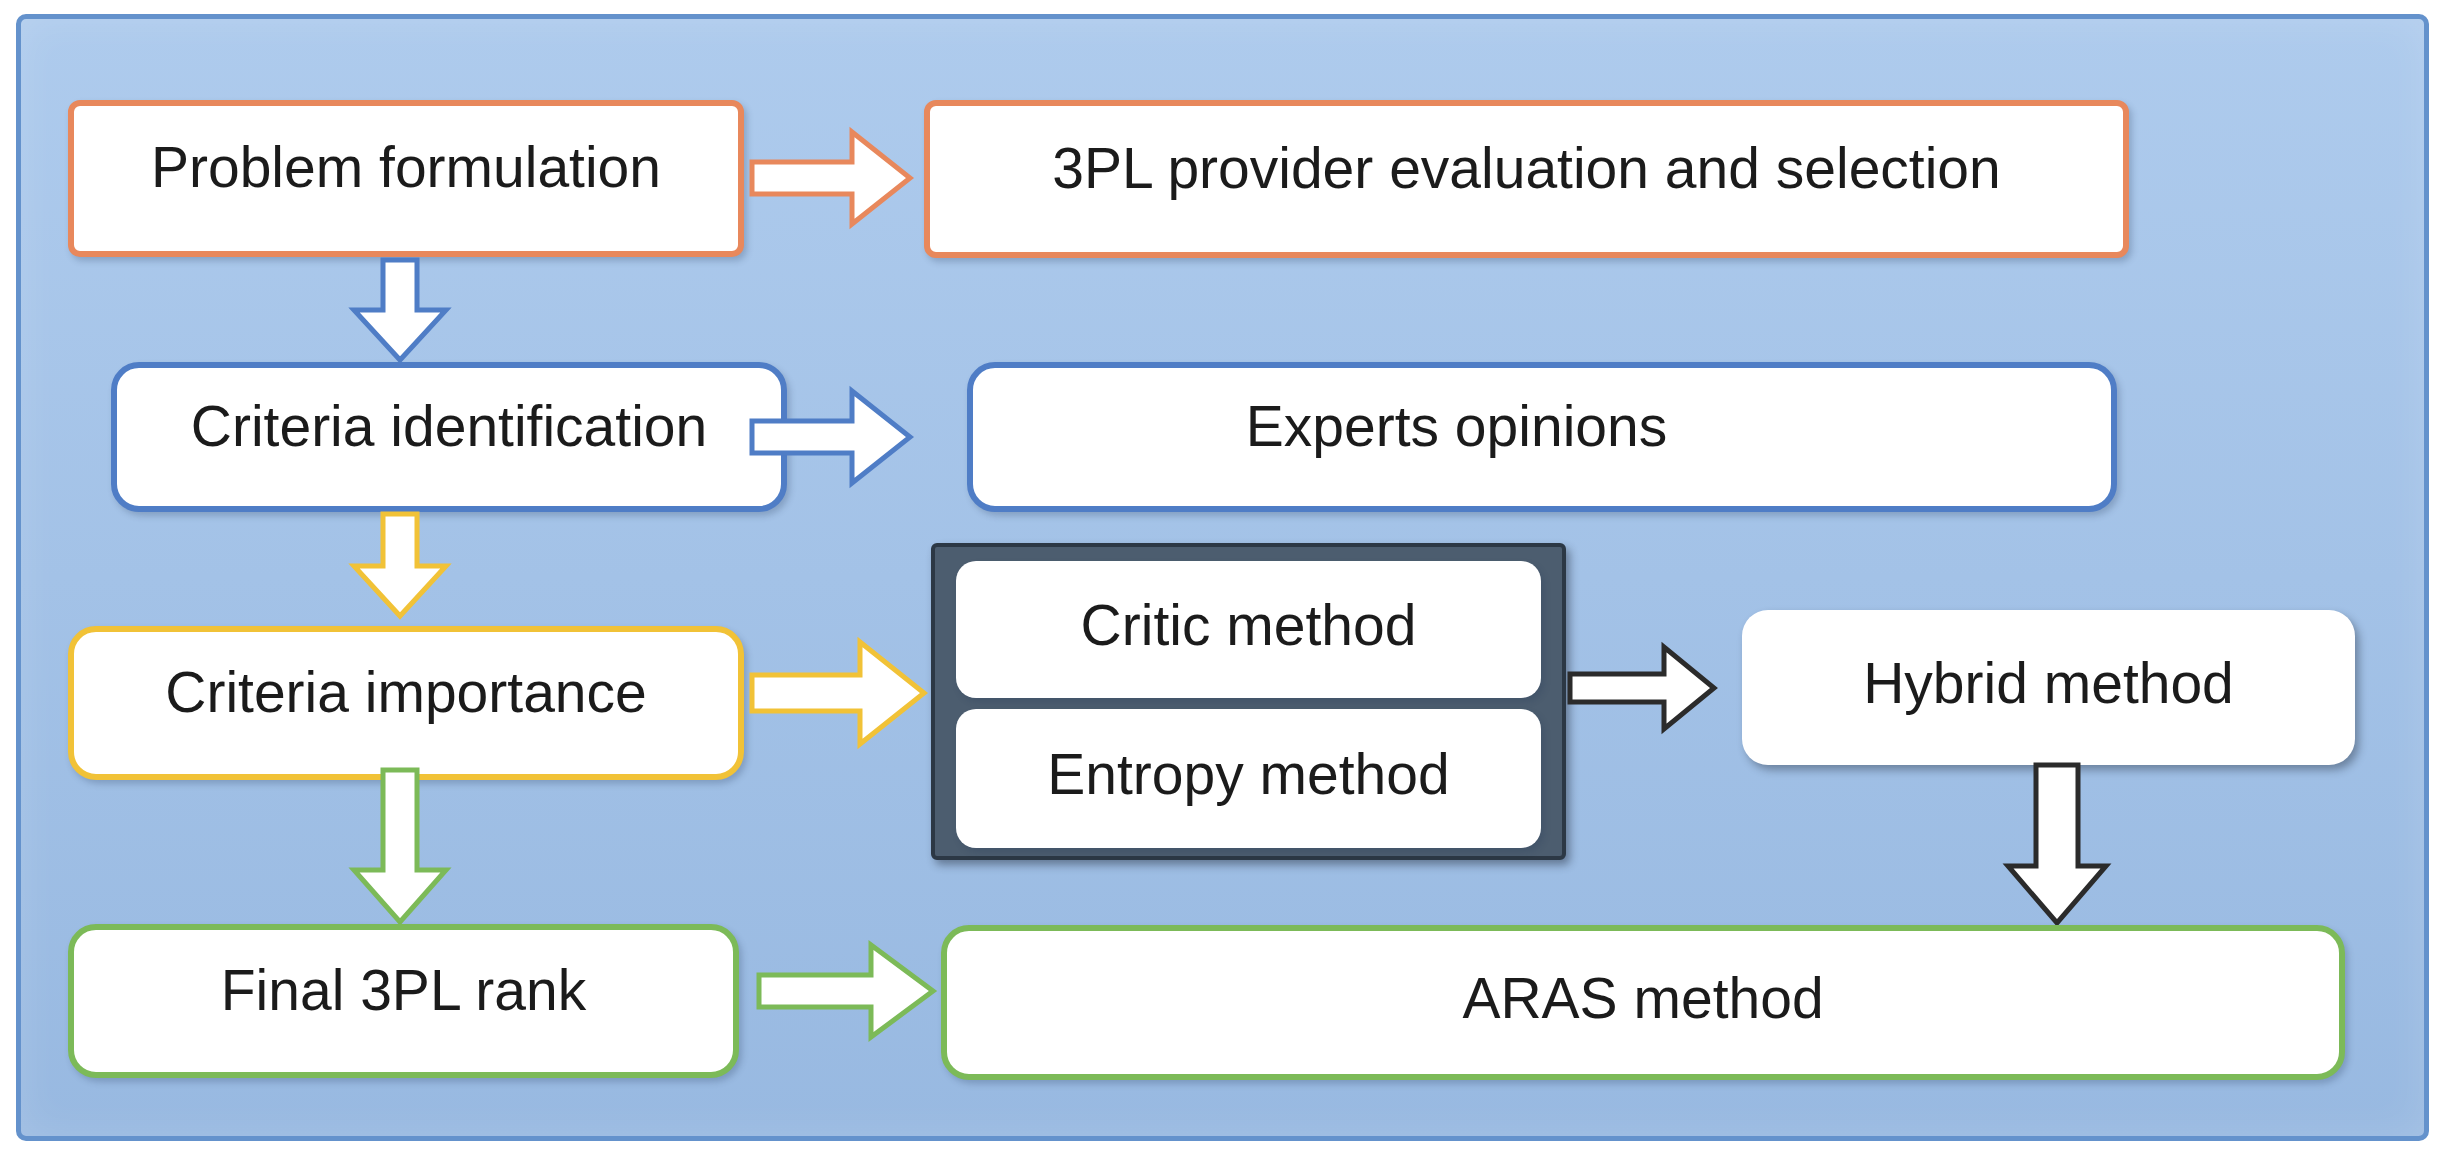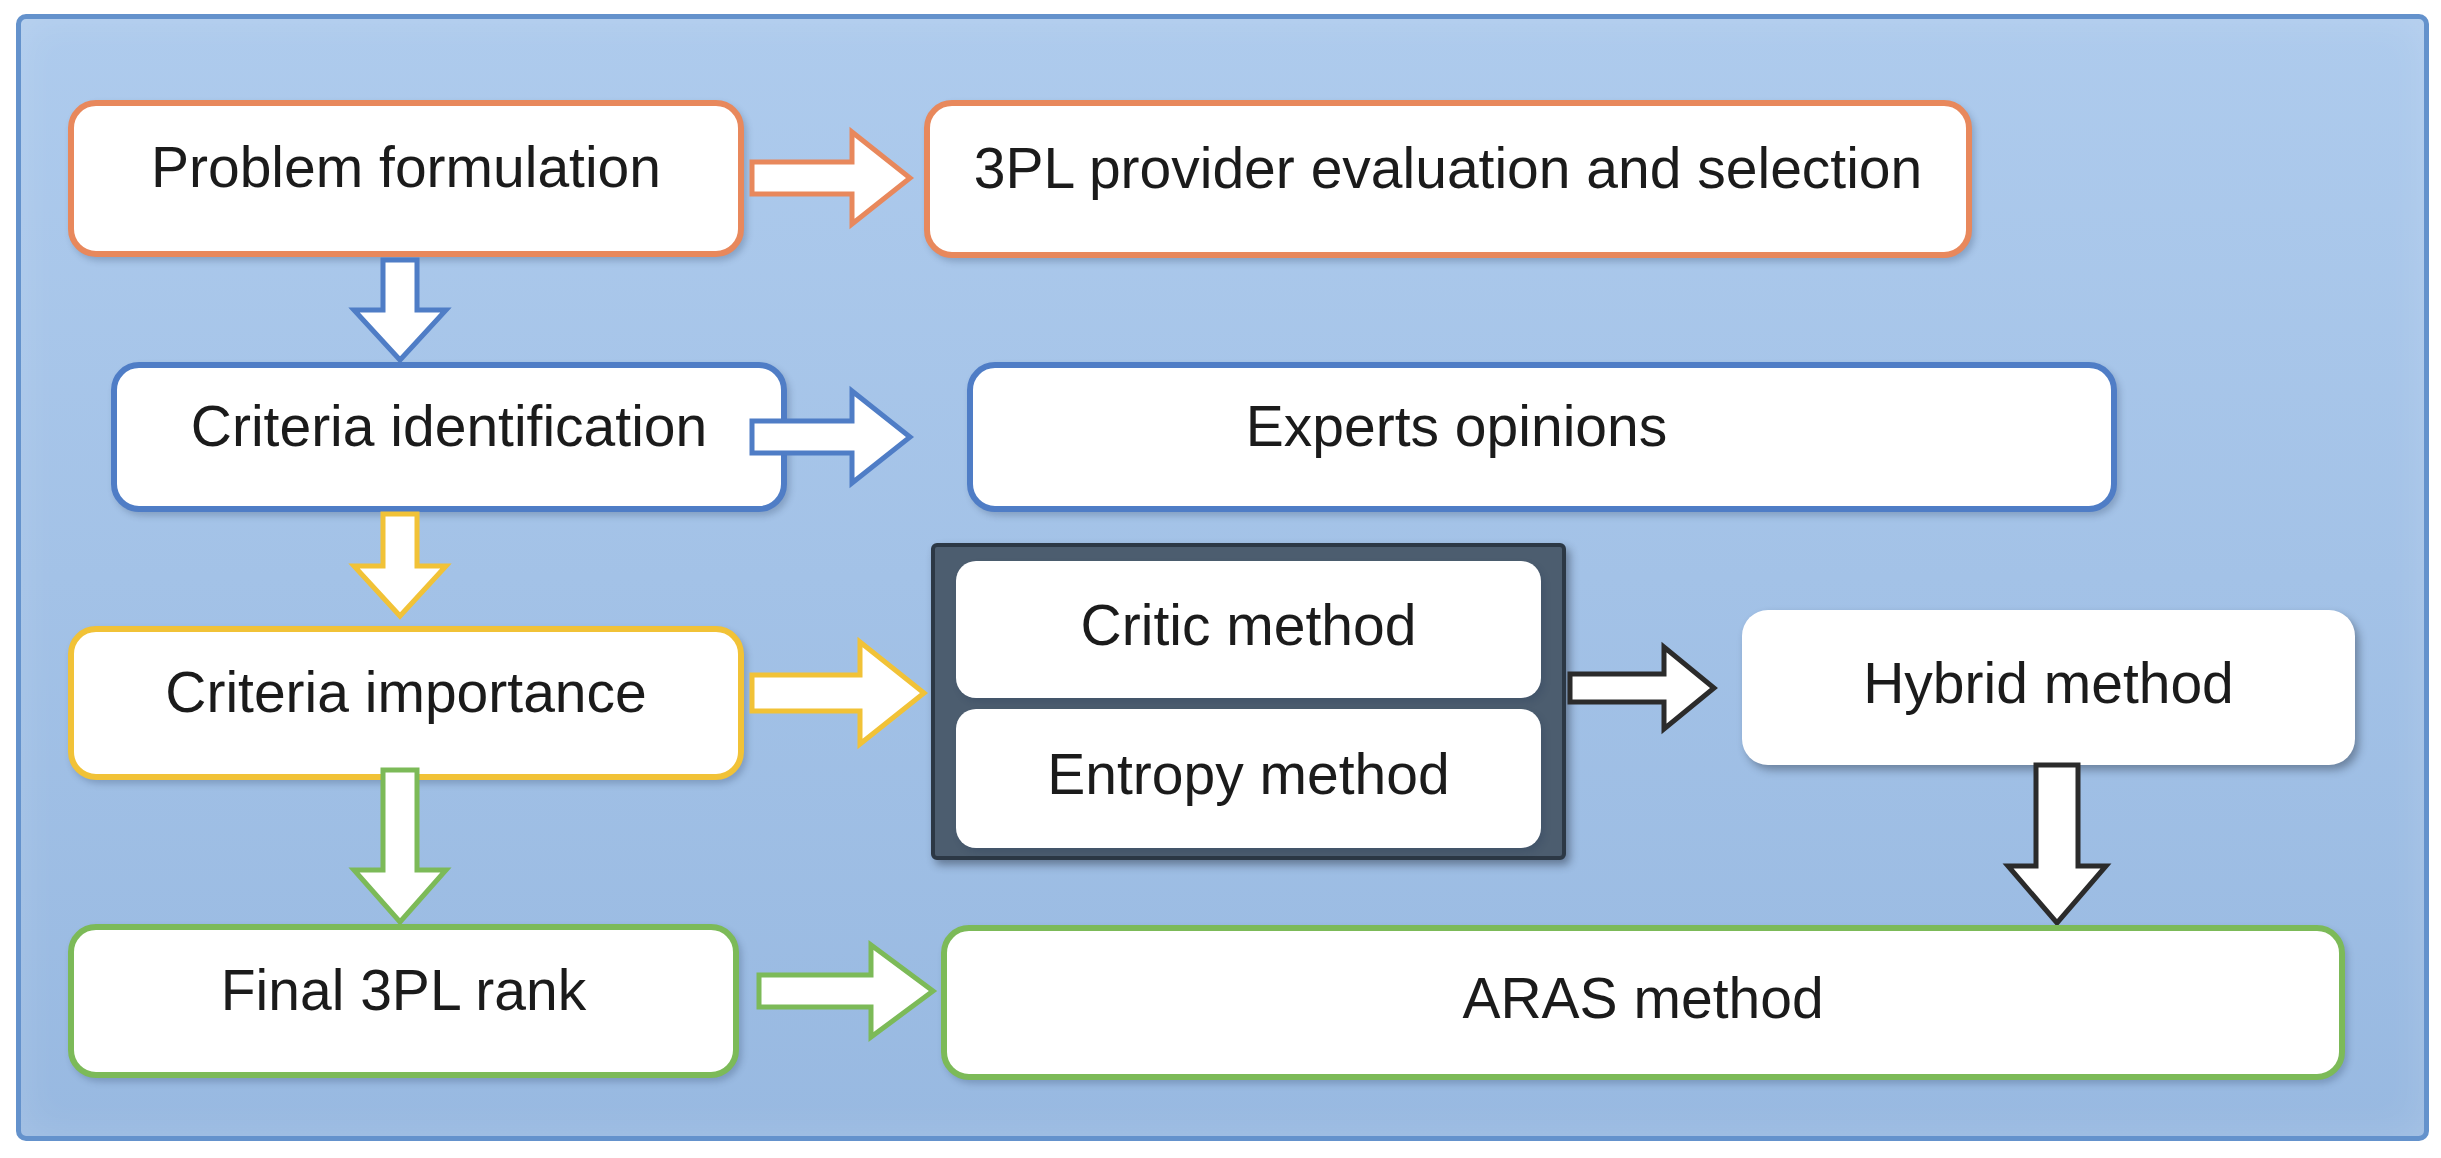--- a/index.html
+++ b/index.html
@@ -20,30 +20,30 @@
   }
   .node{
     position:absolute;box-sizing:border-box;
     background:#fff;
     display:flex;align-items:center;justify-content:center;
     font-size:57px;color:var(--text);
     text-align:center;line-height:1.1;
     box-shadow:3px 4px 6px rgba(40,60,90,.25);
   }
   .round{border-radius:28px;border-width:6px;border-style:solid;}
-  .b-orange{border-color:var(--orange);}
+  .b-orange{border-color:var(--orange);border-radius:12px;}
   .b-blue{border-color:var(--blue);margin-left:43px;}
   .b-yellow{border-color:var(--yellow);margin-top:12px;}
   .b-green{border-color:var(--green);text-align:center;}
   .b-dark{border-color:var(--dark);}
   .label{padding-bottom:22px;pointer-events:none;}
   .label-mid{padding-bottom:8px;pointer-events:none;}
 
   .n-problem {left:68px;  top:100px; width:676px;  height:157px;}
-  .n-evaluation{left:924px;top:100px; width:1048px; height:158px;}
+  .n-evaluation{left:924px;top:100px; width:1205px; height:158px;}
   .n-criteria-id{left:68px;top:362px; width:676px;  height:150px;}
   .n-experts {left:924px; top:362px; width:1150px; height:150px; justify-content:center;padding-left:41px;}
   .n-experts .label{padding-right:212px;}
   .n-criteria-imp{left:68px;top:614px;width:676px;  height:154px;}
   .n-final   {left:68px;  top:924px; width:671px;  height:154px;}
   .n-aras    {left:941px; top:925px; width:1404px; height:155px;}
 
   .group{
     position:absolute;left:931px;top:543px;width:635px;height:317px;
     box-sizing:border-box;background:var(--group_fill);

